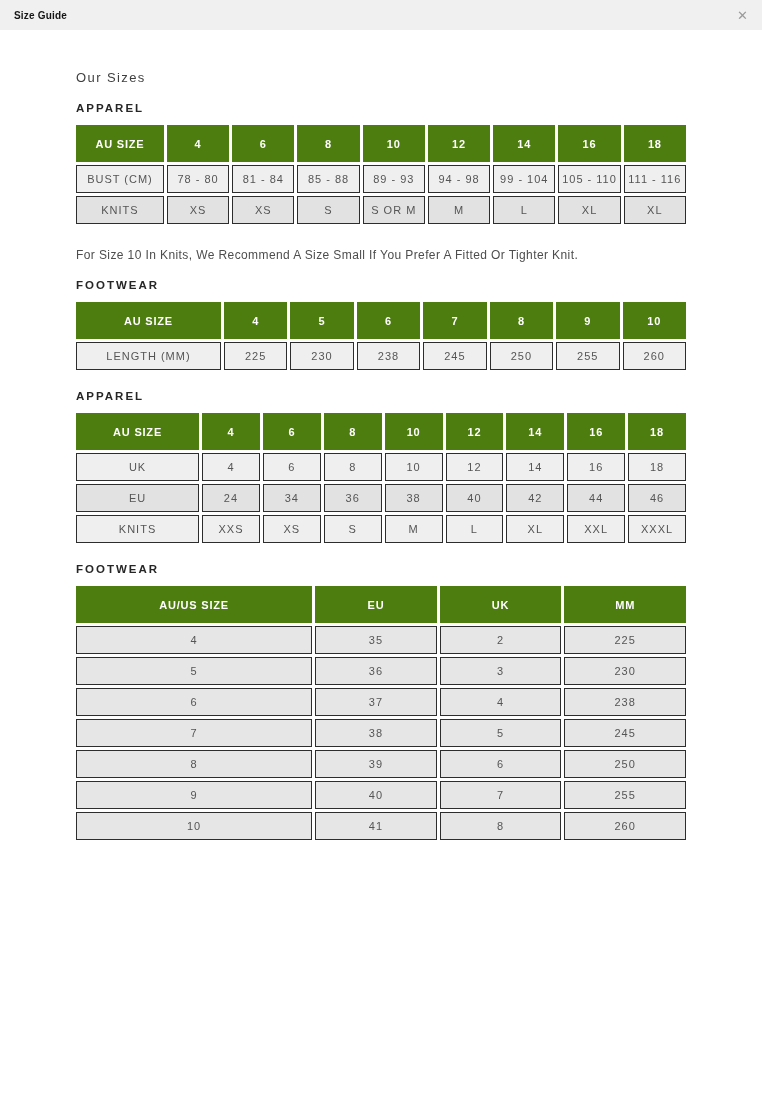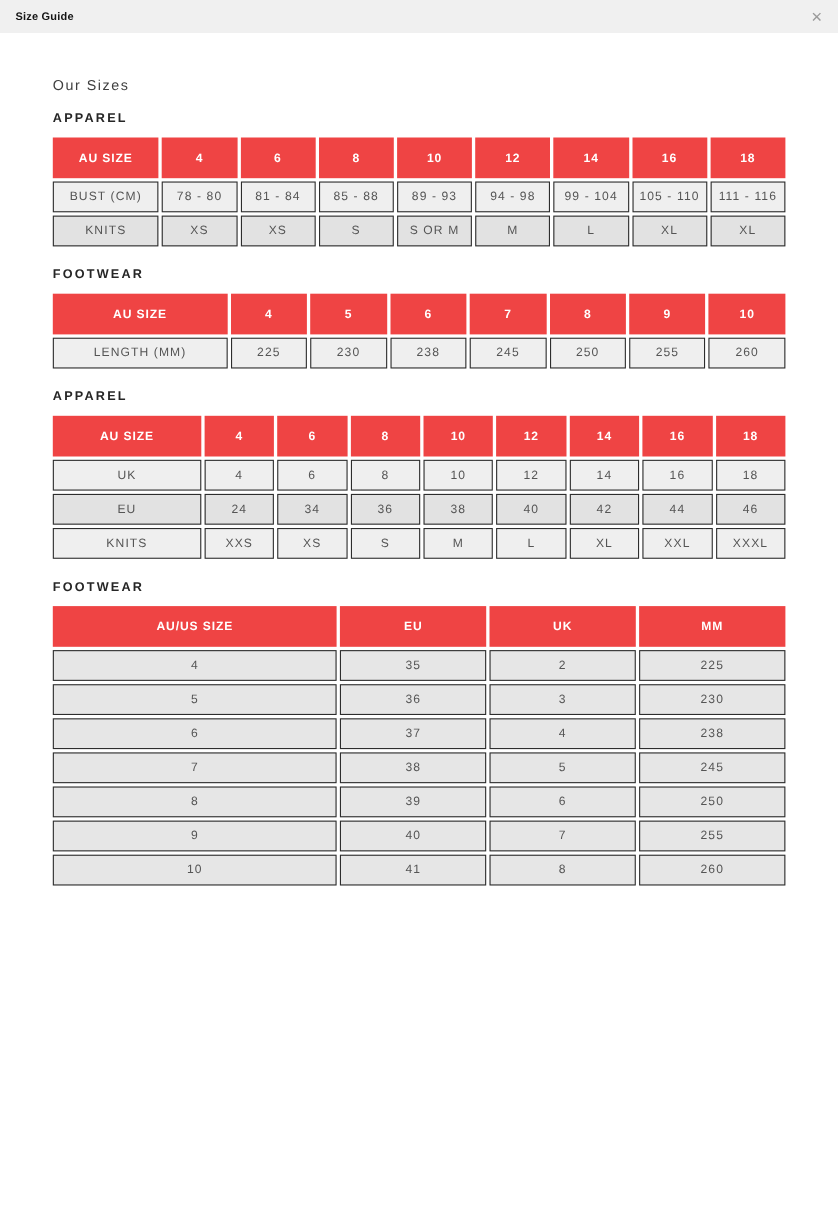--- a/index.html
+++ b/index.html
@@ -7,40 +7,40 @@
   .page { width: 762px; height: 1100px; background: #fff; overflow: hidden; }
 
   .topbar {
     height: 30px; background: #f0f0f0;
     display: flex; align-items: center; justify-content: space-between;
     padding: 0 14px;
   }
   .topbar .title { font-size: 10px; font-weight: 700; color: #151515; letter-spacing: 0.2px; }
   .topbar .close { font-size: 13px; color: #9a9a9a; cursor: pointer; font-weight: 400; line-height: 1; }
 
-  .content { padding: 0 48px; }
+  .content { padding: 0 76px; }
 
   h2.section-title {
     font-size: 13px; font-weight: 400; color: #3f3f3f;
     letter-spacing: 1.4px; margin-top: 40px;
   }
   h3.group-label {
     font-size: 11.5px; font-weight: 700; color: #262626;
     letter-spacing: 2px; margin-top: 17px; text-transform: uppercase;
   }
 
   table.size-table {
     width: calc(100% + 6px);
     margin: 8px -3px 0 -3px;
     border-collapse: separate;
     border-spacing: 3px;
     table-layout: fixed;
   }
   table.size-table th {
-    background: #ef4444; color: #ffffff;
+    background: #4d7c0f; color: #ffffff;
     font-size: 11px; font-weight: 700; letter-spacing: 0.8px;
     height: 37px; text-align: center; vertical-align: middle;
   }
   table.size-table td {
     border: 1px solid #2d2d2d;
     height: 28px; text-align: center; vertical-align: middle;
     font-size: 11px; color: #555555; letter-spacing: 1px;
   }
   table.size-table tbody tr:nth-child(odd) td { background: #efefef; }
   table.size-table tbody tr:nth-child(even) td { background: #e2e2e2; }
@@ -112,20 +112,21 @@
             <td>S</td>
             <td>S OR M</td>
             <td>M</td>
             <td>L</td>
             <td>XL</td>
             <td>XL</td>
           </tr>
         </tbody>
       </table>
 
+    <p class="note">For Size 10 In Knits, We Recommend A Size Small If You Prefer A Fitted Or Tighter Knit.</p>
 
     <h3 class="group-label spacer-lg">FOOTWEAR</h3>
     <table class="size-table">
         <colgroup>
           <col style="width: 24.6%;">
           <col style="width: 10.7714%;">
           <col style="width: 10.7714%;">
           <col style="width: 10.7714%;">
           <col style="width: 10.7714%;">
           <col style="width: 10.7714%;">

